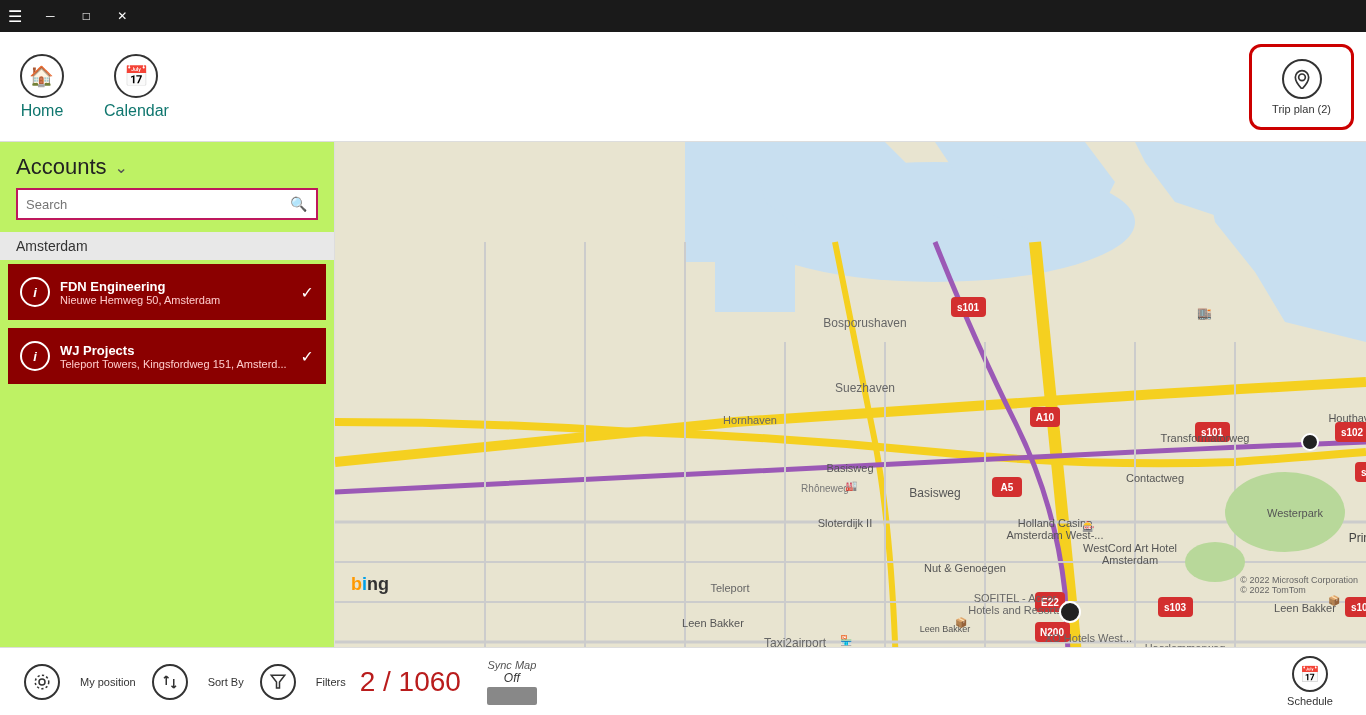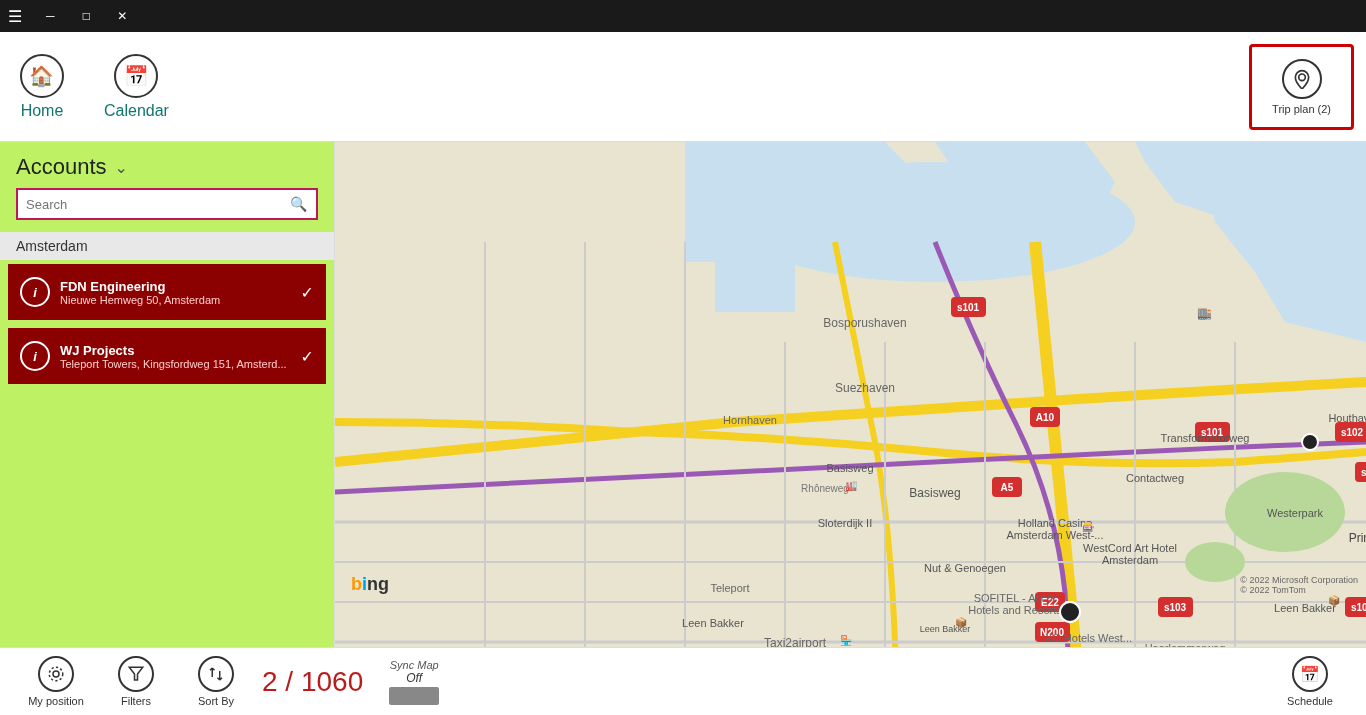--- a/index.html
+++ b/index.html
@@ -88,21 +88,21 @@
     }
     .toolbar-icon-label {
       font-size: 16px;
       color: #0f766e;
     }
     .toolbar-right {
       display: flex;
       gap: 12px;
       border: 3px solid #cc0000;
       padding: 8px 12px;
-      border-radius: 4px;
+      border-radius: 12px;
     }
     .trip-btn {
       display: flex;
       flex-direction: column;
       align-items: center;
       gap: 4px;
       cursor: pointer;
       background: transparent;
       border: none;
       min-width: 70px;
@@ -267,23 +267,22 @@
       height: 68px;
       background: #fff;
       border-top: 1px solid #ddd;
       display: flex;
       align-items: center;
       padding: 0 16px;
       flex-shrink: 0;
     }
     .bottom-btn {
       display: flex;
-      flex-direction: column;
-      align-items: center;
-      gap: 3px;
+      align-items: center;
+      gap: 20px;
       cursor: pointer;
       background: transparent;
       border: none;
       min-width: 80px;
       padding: 4px 8px;
     }
     .bottom-icon-circle {
       width: 36px;
       height: 36px;
       border: 2px solid #333;
@@ -542,33 +541,33 @@
         <svg width="18" height="18" viewBox="0 0 24 24" fill="none" stroke="#333" stroke-width="2">
           <circle cx="12" cy="12" r="4"></circle>
           <circle cx="12" cy="12" r="9" stroke-dasharray="3 3"></circle>
         </svg>
       </div>
       <span class="bottom-label">My position</span>
     </button>
     <button class="bottom-btn">
       <div class="bottom-icon-circle">
         <svg width="18" height="18" viewBox="0 0 24 24" fill="none" stroke="#333" stroke-width="2">
-          <polygon points="3,3 21,3 14,12 14,20 10,20 10,12"></polygon>
+          <path d="M7 16V4m0 0L4 7m3-3l3 3"></path>
+          <path d="M17 8v12m0 0l3-3m-3 3l-3-3"></path>
         </svg>
       </div>
-      <span class="bottom-label">Filters</span>
+      <span class="bottom-label">Sort By</span>
     </button>
     <button class="bottom-btn">
       <div class="bottom-icon-circle">
         <svg width="18" height="18" viewBox="0 0 24 24" fill="none" stroke="#333" stroke-width="2">
-          <path d="M7 16V4m0 0L4 7m3-3l3 3"></path>
-          <path d="M17 8v12m0 0l3-3m-3 3l-3-3"></path>
+          <polygon points="3,3 21,3 14,12 14,20 10,20 10,12"></polygon>
         </svg>
       </div>
-      <span class="bottom-label">Sort By</span>
+      <span class="bottom-label">Filters</span>
     </button>
     <span class="count-display">2 / 1060</span>
     <div class="sync-section">
       <span class="sync-label">Sync Map</span>
       <span class="sync-value">Off</span>
       <div class="sync-toggle"></div>
     </div>
     <div class="bottom-spacer"></div>
     <button class="schedule-btn">
       <div class="bottom-icon-circle">📅</div>

